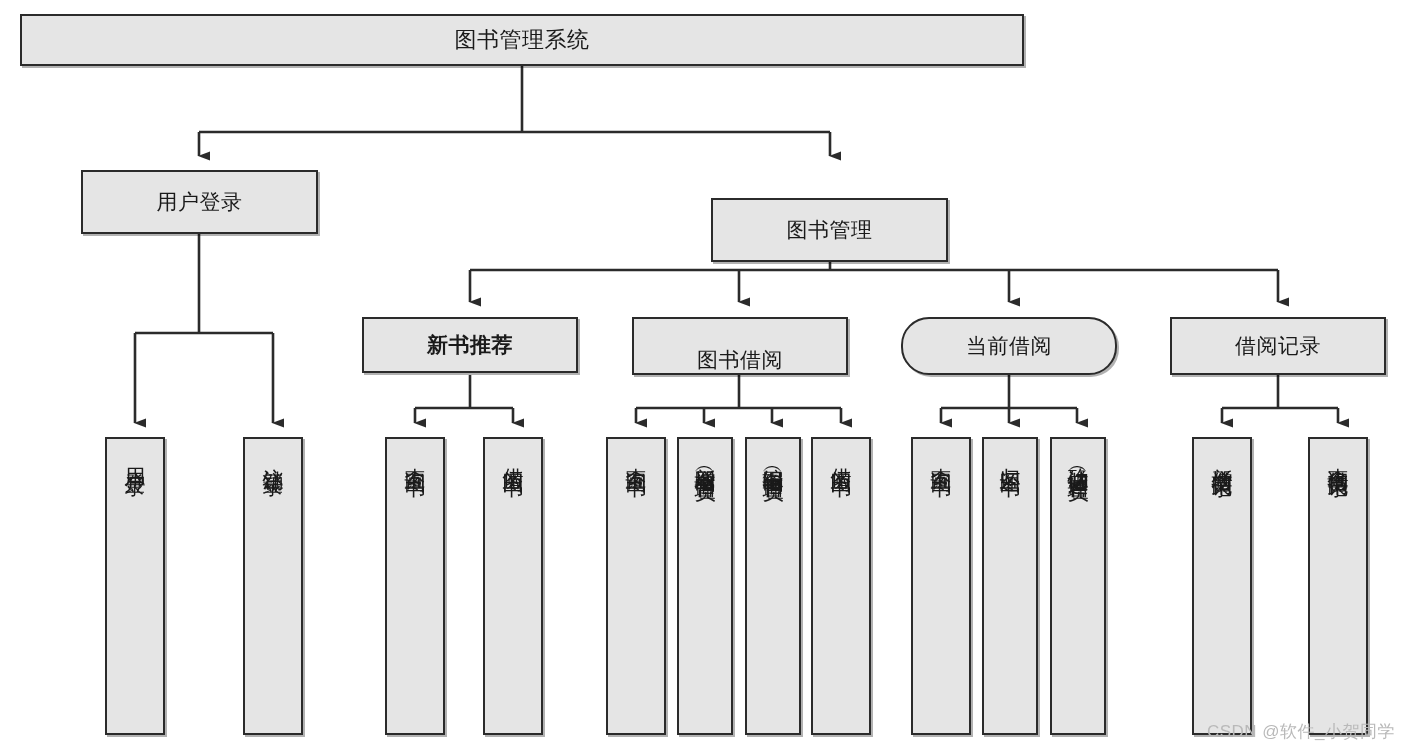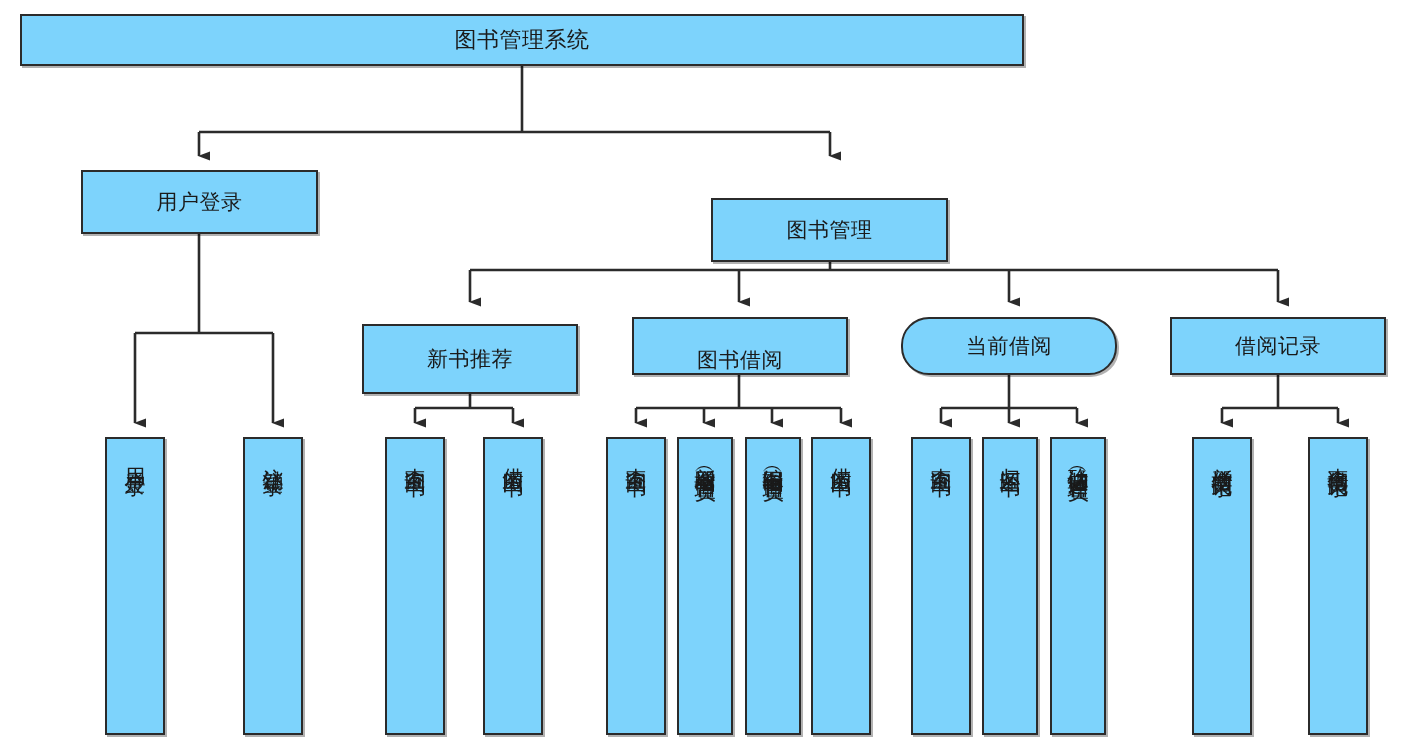--- a/index.html
+++ b/index.html
@@ -7,21 +7,21 @@
     width:1405px;height:747px;overflow:hidden;
     font-family:"Liberation Sans","DejaVu Sans",sans-serif;
     -webkit-font-smoothing:antialiased;
   }
   #diagram-root{position:relative;width:1405px;height:747px;background:#fff;}
   svg#wires{position:absolute;left:0;top:0;width:1405px;height:747px;}
 
   .node{
     position:absolute;
     box-sizing:border-box;
-    background:#7dd3fc;
+    background:#e5e5e5;
     border:2px solid #2b2b2b;
     box-shadow:2px 2px 0 0 rgba(0,0,0,0.30);
     display:flex;
     align-items:center;
     justify-content:center;
     color:#1a1a1a;
   }
   .node .label{
     display:block;
     text-align:center;
@@ -117,21 +117,21 @@
     <span class="label">图书管理系统</span>
   </div>
 
   <div class="node h" style="left:81px;top:170px;width:237px;height:64px;">
     <span class="label">用户登录</span>
   </div>
   <div class="node h" style="left:711px;top:170px;width:237px;height:64px;margin-top:28px;">
     <span class="label">图书管理</span>
   </div>
 
-  <div class="node h" style="left:362px;top:324px;width:216px;height:70px;">
+  <div class="node h" style="left:362px;top:317px;width:216px;height:56px;font-weight:bold;">
     <span class="label">新书推荐</span>
   </div>
   <div class="node h" style="left:632px;top:317px;width:216px;height:58px;align-items:flex-end;">
     <span class="label">图书借阅</span>
   </div>
   <div class="node h" style="left:901px;top:317px;width:216px;height:58px;border-radius:28px;">
     <span class="label">当前借阅</span>
   </div>
   <div class="node h" style="left:1170px;top:317px;width:216px;height:58px;">
     <span class="label">借阅记录</span>
@@ -174,13 +174,14 @@
     <span class="label">确认归还（管理员）</span>
   </div>
 
   <div class="node v tall" style="left:1192px;top:437px;width:60px;height:298px;">
     <span class="label">新增借阅记录</span>
   </div>
   <div class="node v tall" style="left:1308px;top:437px;width:60px;height:298px;">
     <span class="label">查询借阅记录</span>
   </div>
 
+  <div id="watermark">CSDN @软件_小贺同学</div>
 </div>
 
 </body></html>

